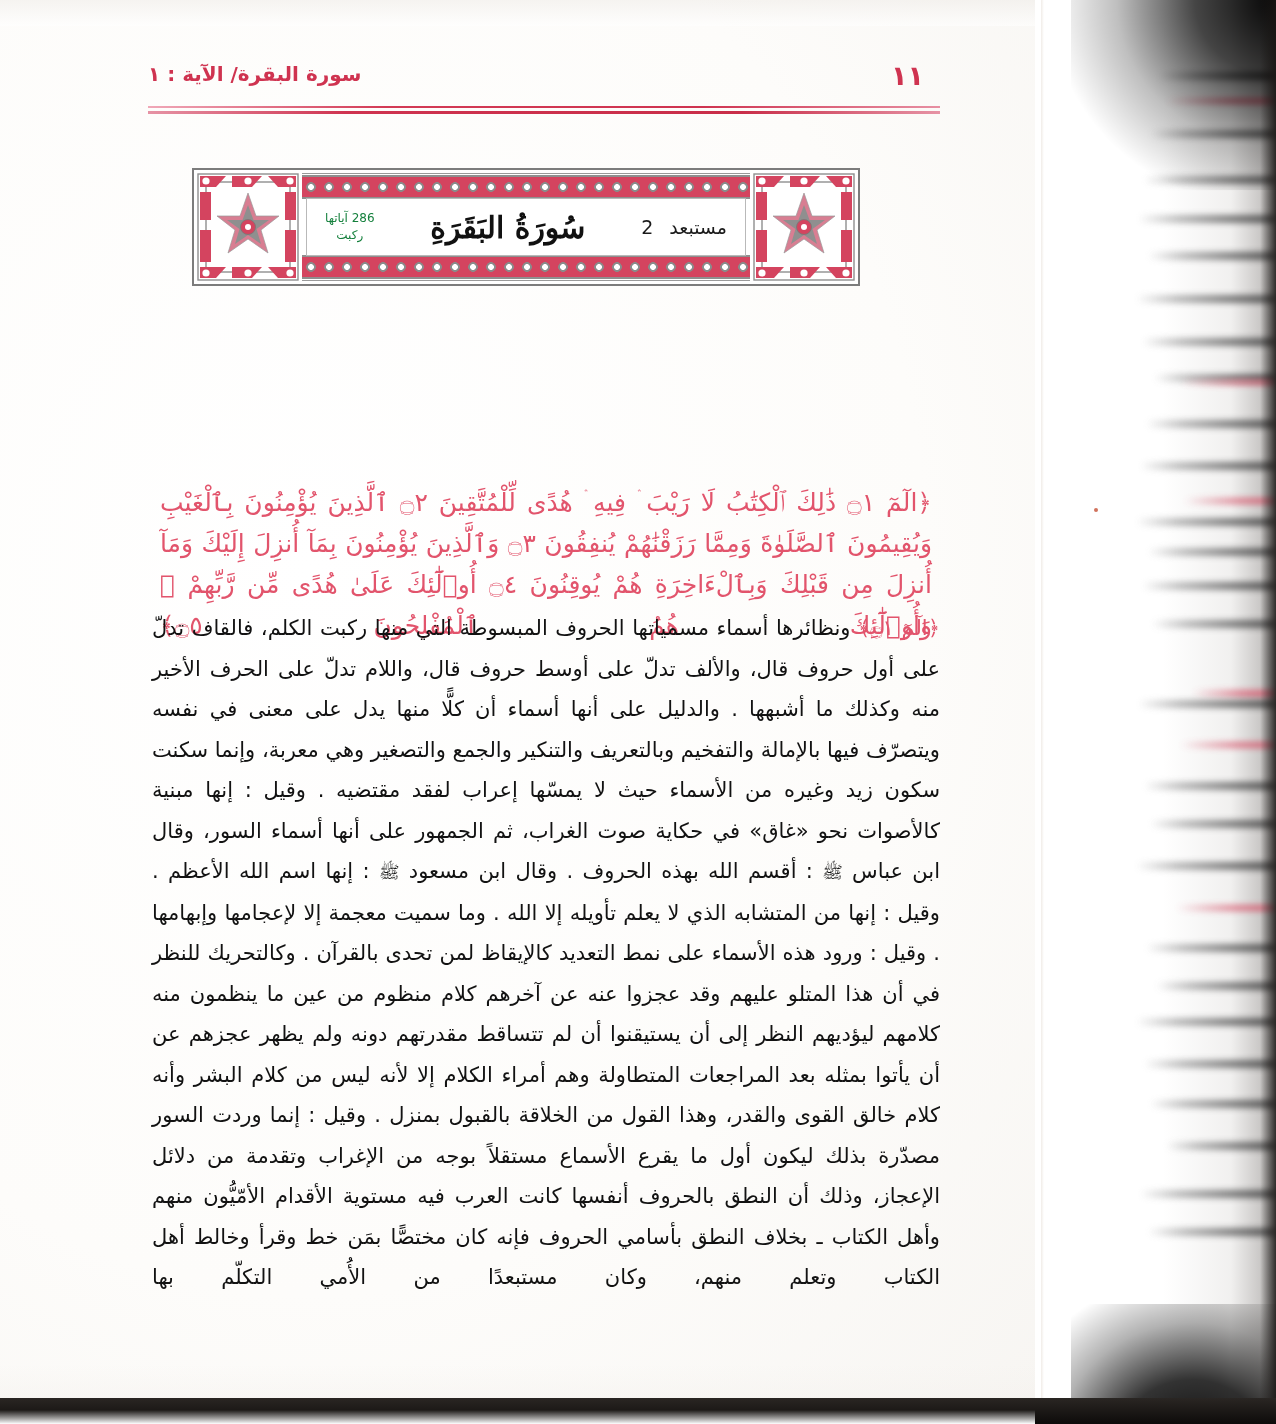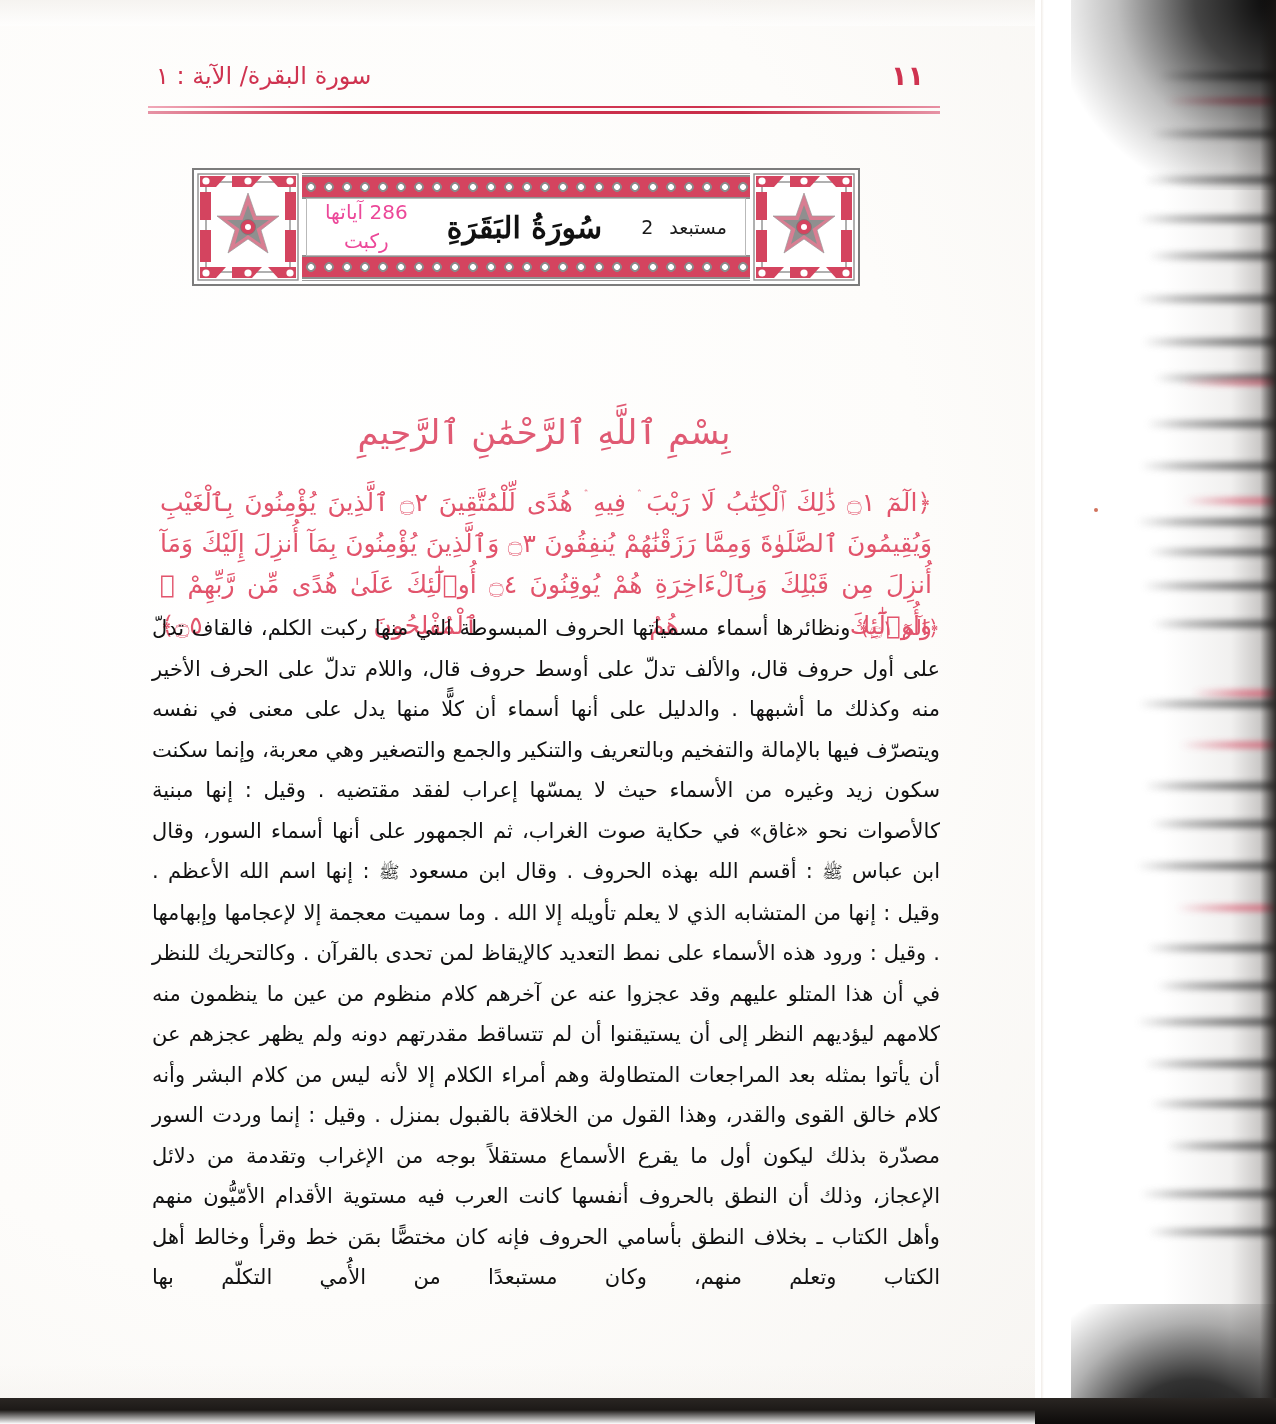--- a/index.html
+++ b/index.html
@@ -16,22 +16,22 @@
   }
   #paper-top-shade{position:absolute;left:0;top:0;width:1035px;height:26px;
         background:linear-gradient(#efece8,#ffffff);opacity:.55;}
   #paper-bottom-shade{position:absolute;left:0;bottom:0;width:1035px;height:60px;
         background:linear-gradient(rgba(255,255,255,0),#f2efeb);opacity:.6;}
 
   
   .runhead{position:absolute;left:148px;top:58px;width:792px;height:44px;}
   .runhead .page-no{position:absolute;right:16px;top:2px;color:#cf3350;
         font-size:27px;font-weight:bold;letter-spacing:1px;}
-  .runhead .ref{position:absolute;left:8px;top:4px;color:#cf3350;
-        font-size:24px;font-weight:normal;white-space:nowrap;}
+  .runhead .ref{position:absolute;left:0px;top:4px;color:#cf3350;
+        font-size:20px;font-weight:bold;white-space:nowrap;}
   .rule-wrap{position:absolute;left:148px;top:106px;width:792px;}
   .rule1{height:2px;background:linear-gradient(90deg,#f0a8b8,#d33a55 30%,#cf3350 70%,#e78fa2);}
   .rule2{height:3px;margin-top:3px;background:linear-gradient(90deg,#e693a5,#cf3350 25%,#c92e49 75%,#e693a5);}
 
   
   .banner{position:absolute;left:192px;top:168px;width:668px;height:118px;
           background:#fff;border:2px solid #7c7c7c;box-sizing:border-box;}
   .banner-inner{position:absolute;inset:3px;border:1px solid #9a9a9a;}
   .orn-end{position:absolute;top:0;bottom:0;width:108px;overflow:hidden;}
   .orn-left{left:0;}
@@ -44,21 +44,21 @@
                          radial-gradient(circle at 9px 10px, #8a8a8a 4.6px, rgba(0,0,0,0) 5.1px);
         background-size:18px 20px;}
   .orn-bar .edge{position:absolute;left:0;right:0;height:2px;background:#8f8f8f;}
   .orn-bar .edge.t{top:1px;} .orn-bar .edge.b{bottom:1px;}
   .banner-text{position:absolute;left:112px;right:112px;top:28px;bottom:28px;
         background:#fff;border:1px solid #b9b9b9;display:flex;align-items:center;
         justify-content:space-between;padding:0 18px;box-sizing:border-box;}
   .bt-right{font-size:19px;color:#1a1a1a;white-space:nowrap;display:flex;gap:16px;align-items:center;}
   .bt-center{font-size:30px;color:#111;font-weight:bold;letter-spacing:0px;white-space:nowrap;
              font-family:"DejaVu Serif","Liberation Serif",serif;}
-  .bt-left{font-size:20px;color:#ec4899;text-align:center;line-height:1.45;white-space:nowrap;}
+  .bt-left{font-size:12px;color:#15803d;text-align:center;line-height:1.45;white-space:nowrap;}
 
   
   .subhead{position:absolute;left:148px;top:316px;width:792px;text-align:center;
         color:#e2445f;font-size:29px;font-weight:bold;letter-spacing:0px;}
 
   
   .basmala{position:absolute;left:148px;top:412px;width:792px;text-align:center;
         color:#e05a73;font-size:34px;direction:rtl;
         font-family:"DejaVu Sans","Liberation Sans",sans-serif;}
 
@@ -226,21 +226,20 @@
         <div>
           <span>286</span>
           <span>آياتها</span>
         </div>
         <div>ركبت</div>
       </div>
     </div>
   </div>
 
 
-  <div class="basmala">بِسْمِ ٱللَّهِ ٱلرَّحْمَٰنِ ٱلرَّحِيمِ</div>
 
   <div class="verses">
     <span>﴿</span><span>الٓمٓ ۝١ ذَٰلِكَ ٱلْكِتَٰبُ لَا رَيْبَ ۛ فِيهِ ۛ هُدًى لِّلْمُتَّقِينَ ۝٢ ٱلَّذِينَ يُؤْمِنُونَ بِٱلْغَيْبِ وَيُقِيمُونَ</span>
     <span>ٱلصَّلَوٰةَ وَمِمَّا رَزَقْنَٰهُمْ يُنفِقُونَ ۝٣ وَٱلَّذِينَ يُؤْمِنُونَ بِمَآ أُنزِلَ إِلَيْكَ وَمَآ أُنزِلَ مِن قَبْلِكَ</span>
     <span>وَبِٱلْءَاخِرَةِ هُمْ يُوقِنُونَ ۝٤ أُو۟لَٰٓئِكَ عَلَىٰ هُدًى مِّن رَّبِّهِمْ ۖ وَأُو۟لَٰٓئِكَ هُمُ ٱلْمُفْلِحُونَ ۝٥</span><span>﴾</span>
   </div>
 
   <div class="body-text">
     <span class="q">﴿الٓمٓ ۝١﴾</span>
     <span>ونظائرها أسماء مسمياتها الحروف المبسوطة التي منها ركبت الكلم، فالقاف تدلّ على أول حروف قال، والألف تدلّ على أوسط حروف قال، واللام تدلّ على الحرف الأخير منه وكذلك ما أشبهها . والدليل على أنها أسماء أن كلًّا منها يدل على معنى في نفسه ويتصرّف فيها بالإمالة والتفخيم وبالتعريف والتنكير والجمع والتصغير وهي معربة، وإنما سكنت سكون زيد وغيره من الأسماء حيث لا يمسّها إعراب لفقد مقتضيه . وقيل : إنها مبنية كالأصوات نحو «غاق» في حكاية صوت الغراب، ثم الجمهور على أنها أسماء السور، وقال ابن عباس </span><span class="honorific">ﷺ</span><span> : أقسم الله بهذه الحروف . وقال ابن مسعود </span><span class="honorific">ﷺ</span><span> : إنها اسم الله الأعظم . وقيل : إنها من المتشابه الذي لا يعلم تأويله إلا الله . وما سميت معجمة إلا لإعجامها وإبهامها . وقيل : ورود هذه الأسماء على نمط التعديد كالإيقاظ لمن تحدى بالقرآن . وكالتحريك للنظر في أن هذا المتلو عليهم وقد عجزوا عنه عن آخرهم كلام منظوم من عين ما ينظمون منه كلامهم ليؤديهم النظر إلى أن يستيقنوا أن لم تتساقط مقدرتهم دونه ولم يظهر عجزهم عن أن يأتوا بمثله بعد المراجعات المتطاولة وهم أمراء الكلام إلا لأنه ليس من كلام البشر وأنه كلام خالق القوى والقدر، وهذا القول من الخلاقة بالقبول بمنزل . وقيل : إنما وردت السور مصدّرة بذلك ليكون أول ما يقرع الأسماع مستقلاً بوجه من الإغراب وتقدمة من دلائل الإعجاز، وذلك أن النطق بالحروف أنفسها كانت العرب فيه مستوية الأقدام الأمّيُّون منهم وأهل الكتاب ـ بخلاف النطق بأسامي الحروف فإنه كان مختصًّا بمَن خط وقرأ وخالط أهل الكتاب وتعلم منهم، وكان مستبعدًا من الأُمي التكلّم بها</span>

